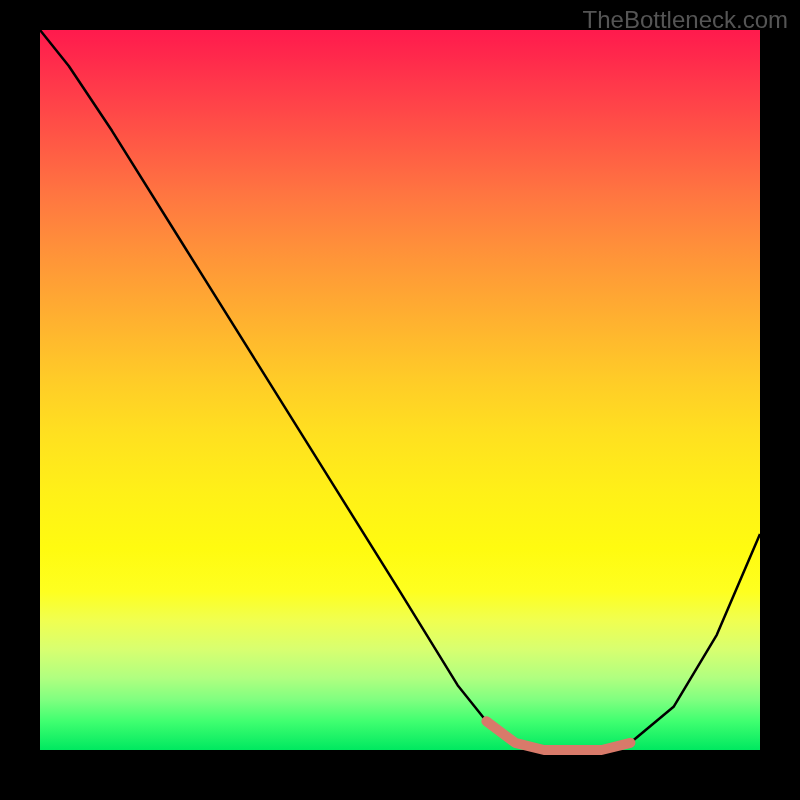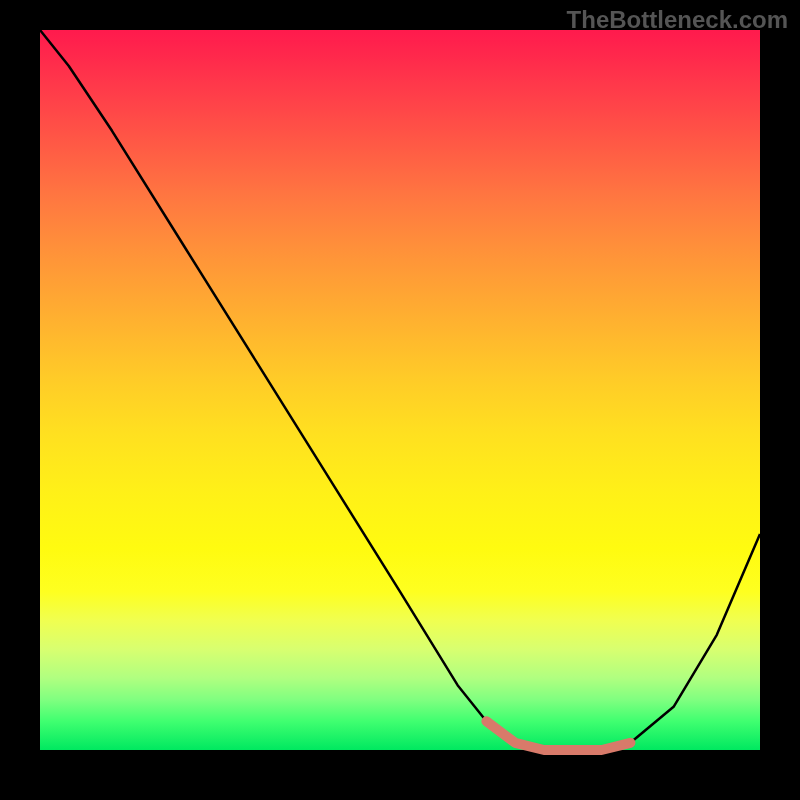--- a/index.html
+++ b/index.html
@@ -10,21 +10,21 @@
     background: #000;
     position: relative;
     font-family: Arial, sans-serif;
   }
   .watermark {
     position: absolute;
     top: 6px;
     right: 12px;
     color: #555;
     font-size: 24px;
-    font-weight: 700;
+    font-weight: 400;
     z-index: 10;
   }
   .plot-area {
     position: absolute;
     left: 40px;
     top: 30px;
     width: 720px;
     height: 720px;
     background: linear-gradient(to bottom,
       #ff1a4d 0%,

